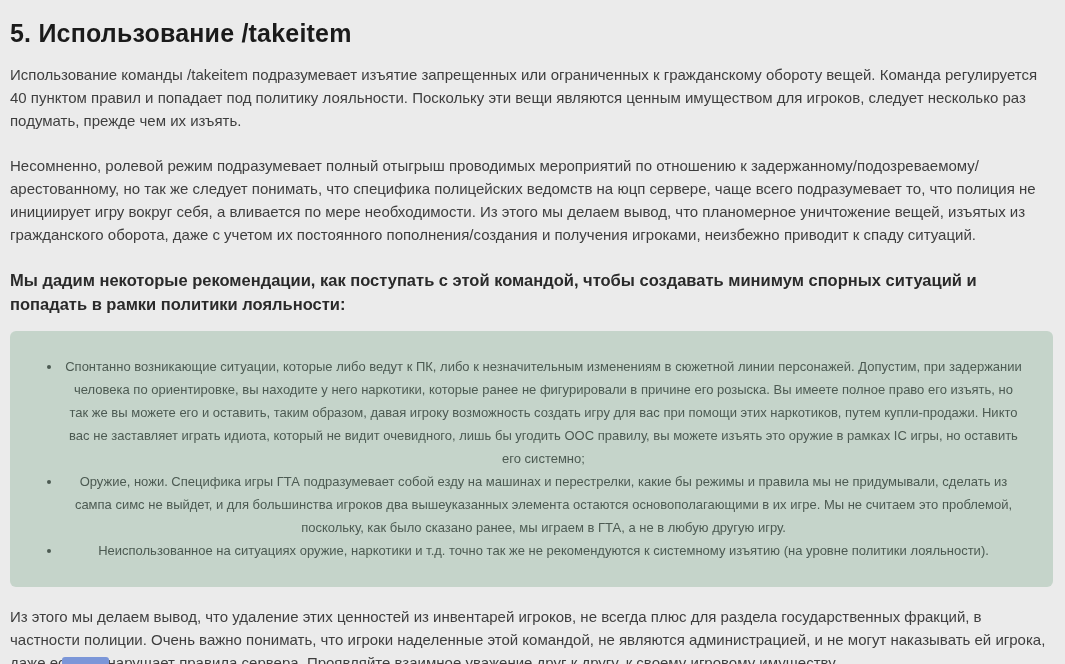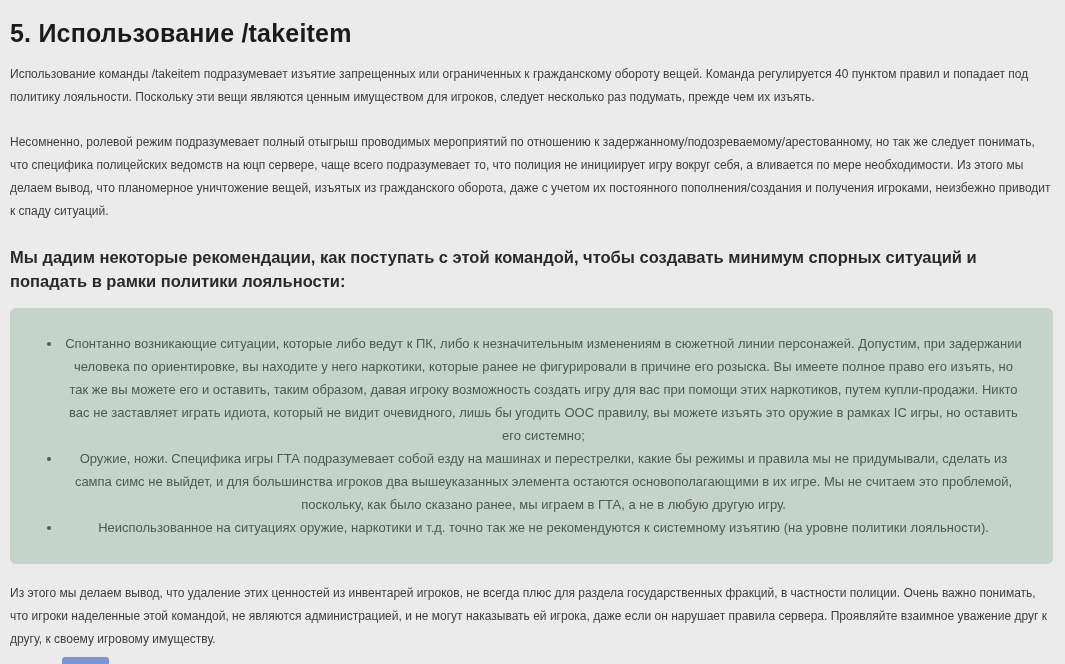--- a/index.html
+++ b/index.html
@@ -28,21 +28,21 @@
   h1.page-title {
     margin: 2px 0 15px 0;
     font-size: 25px;
     line-height: 1.2;
     font-weight: 700;
     color: var(--heading-color);
     letter-spacing: 0.2px;
   }
   p.body {
     margin: 9px 0 22px 0;
-    font-size: 12px;
+    font-size: 15px;
     line-height: 23px;
   }
   p.subheading {
     margin: 16px 0 15px 0;
     font-size: 16.5px;
     line-height: 24px;
     font-weight: 700;
     color: #2a2a2a;
   }
   .callout {

